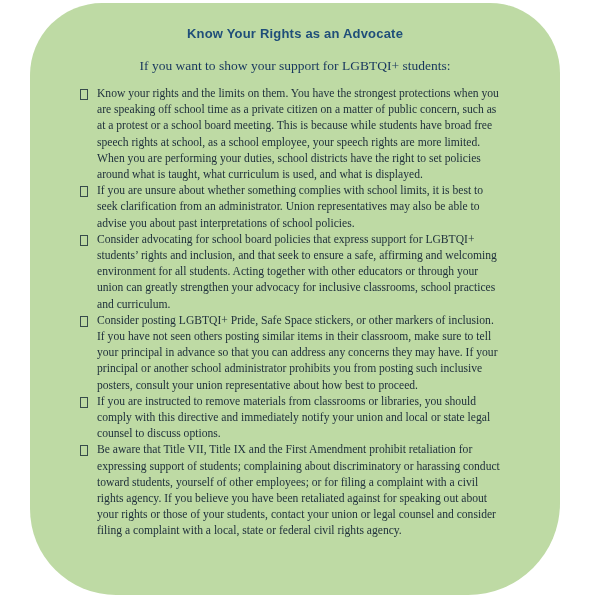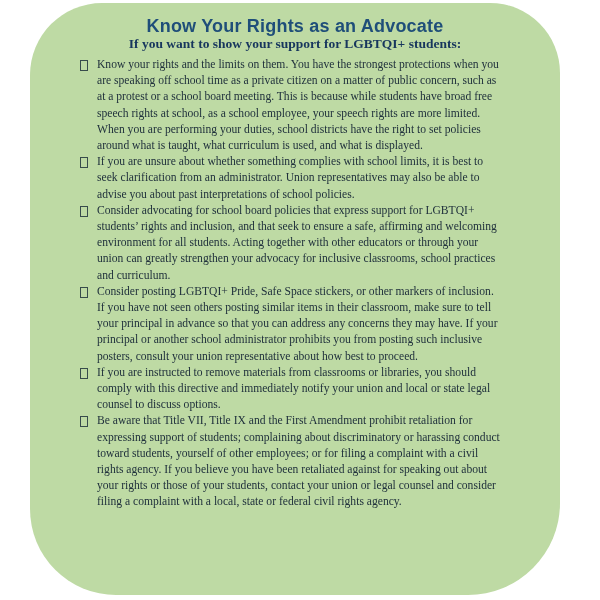--- a/index.html
+++ b/index.html
@@ -22,40 +22,40 @@
     left: 30px;
     top: 3px;
     width: 530px;
     height: 592px;
     background: var(--panel-green, #bedaa4);
     border-radius: 72px 70px 92px 86px;
     box-sizing: border-box;
   }
   .title {
     text-align: center;
-    padding-top: 15px;
+    padding-top: 22px;
     font-family: "Liberation Sans", sans-serif;
     font-weight: bold;
-    font-size: 18px;
+    font-size: 13px;
     line-height: 17px;
     letter-spacing: 0.2px;
     color: var(--title-blue, #1f4e79);
   }
   .subtitle {
     text-align: center;
-    margin-top: 1px;
+    margin-top: 16px;
     font-family: "Liberation Serif", serif;
-    font-weight: bold;
+    font-weight: normal;
     font-size: 13.5px;
     line-height: 16px;
     color: var(--subtitle-navy, #17365d);
   }
   ul.rights-list {
     list-style: none;
-    margin: 5px 58px 0 50px;
+    margin: 12px 58px 0 50px;
     padding: 0;
   }
   ul.rights-list li {
     display: flex;
     align-items: flex-start;
     font-family: "Liberation Serif", serif;
     font-size: 11.6px;
     line-height: 16.2px;
     color: var(--body-text, #20313c);
   }

